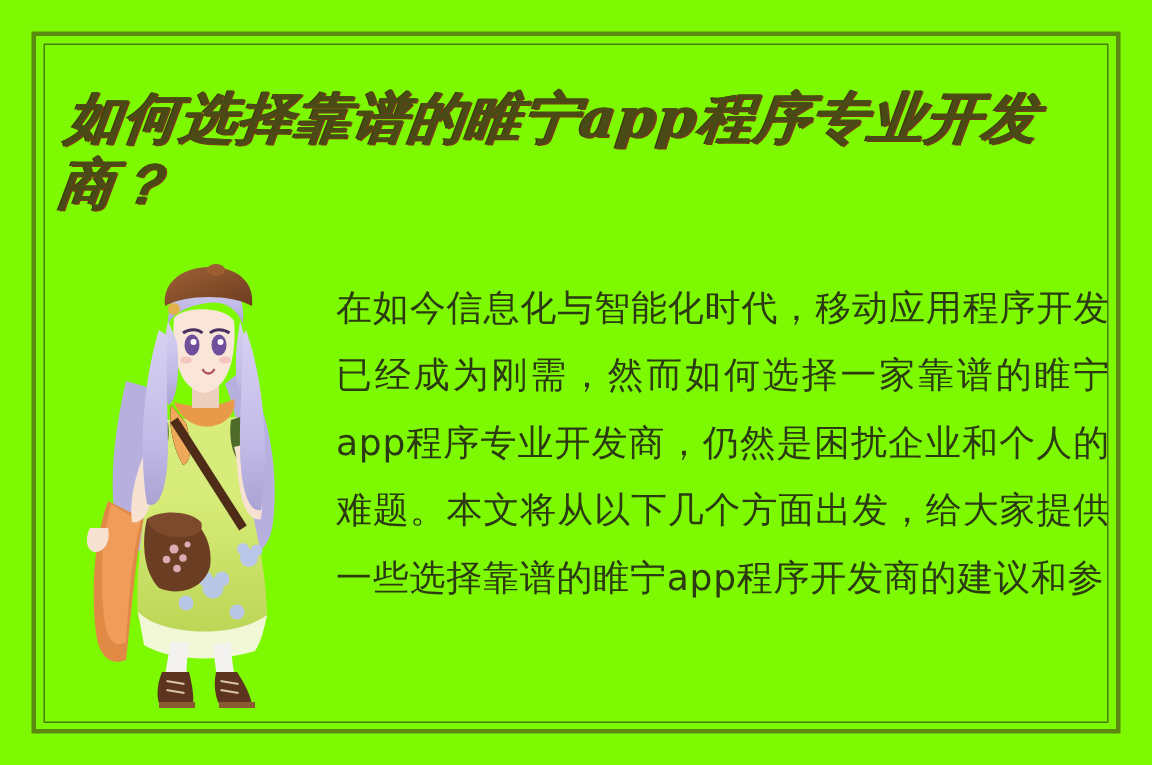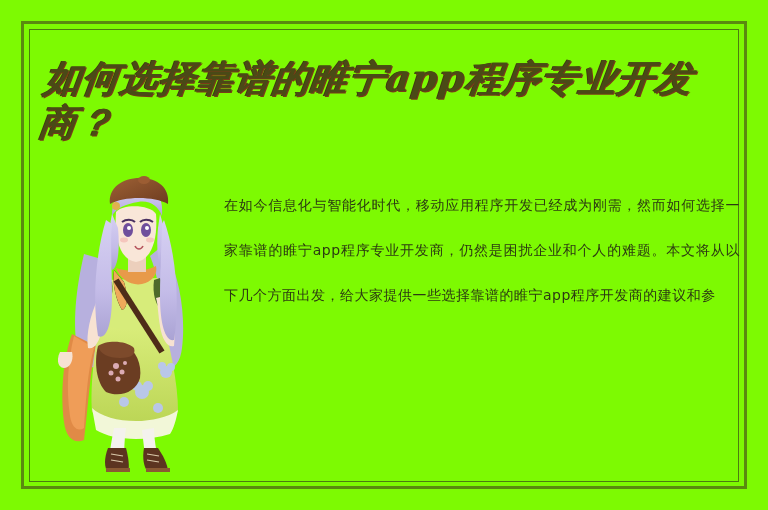--- a/index.html
+++ b/index.html
@@ -53,21 +53,21 @@
     transform: skewX(-7deg);
     white-space: normal;
   }
   
   .body-text {
     position: absolute;
     left: 224px;
     top: 183px;
     width: 516px;
     font-family: "DejaVu Sans", sans-serif;
-    font-size: 14px;
+    font-size: 24px;
     line-height: 45px;
     color: #2c3a12;
     letter-spacing: 0.5px;
     text-align: justify;
     text-justify: inter-character;
   }
   
   .character {
     position: absolute;
     left: 58px;

